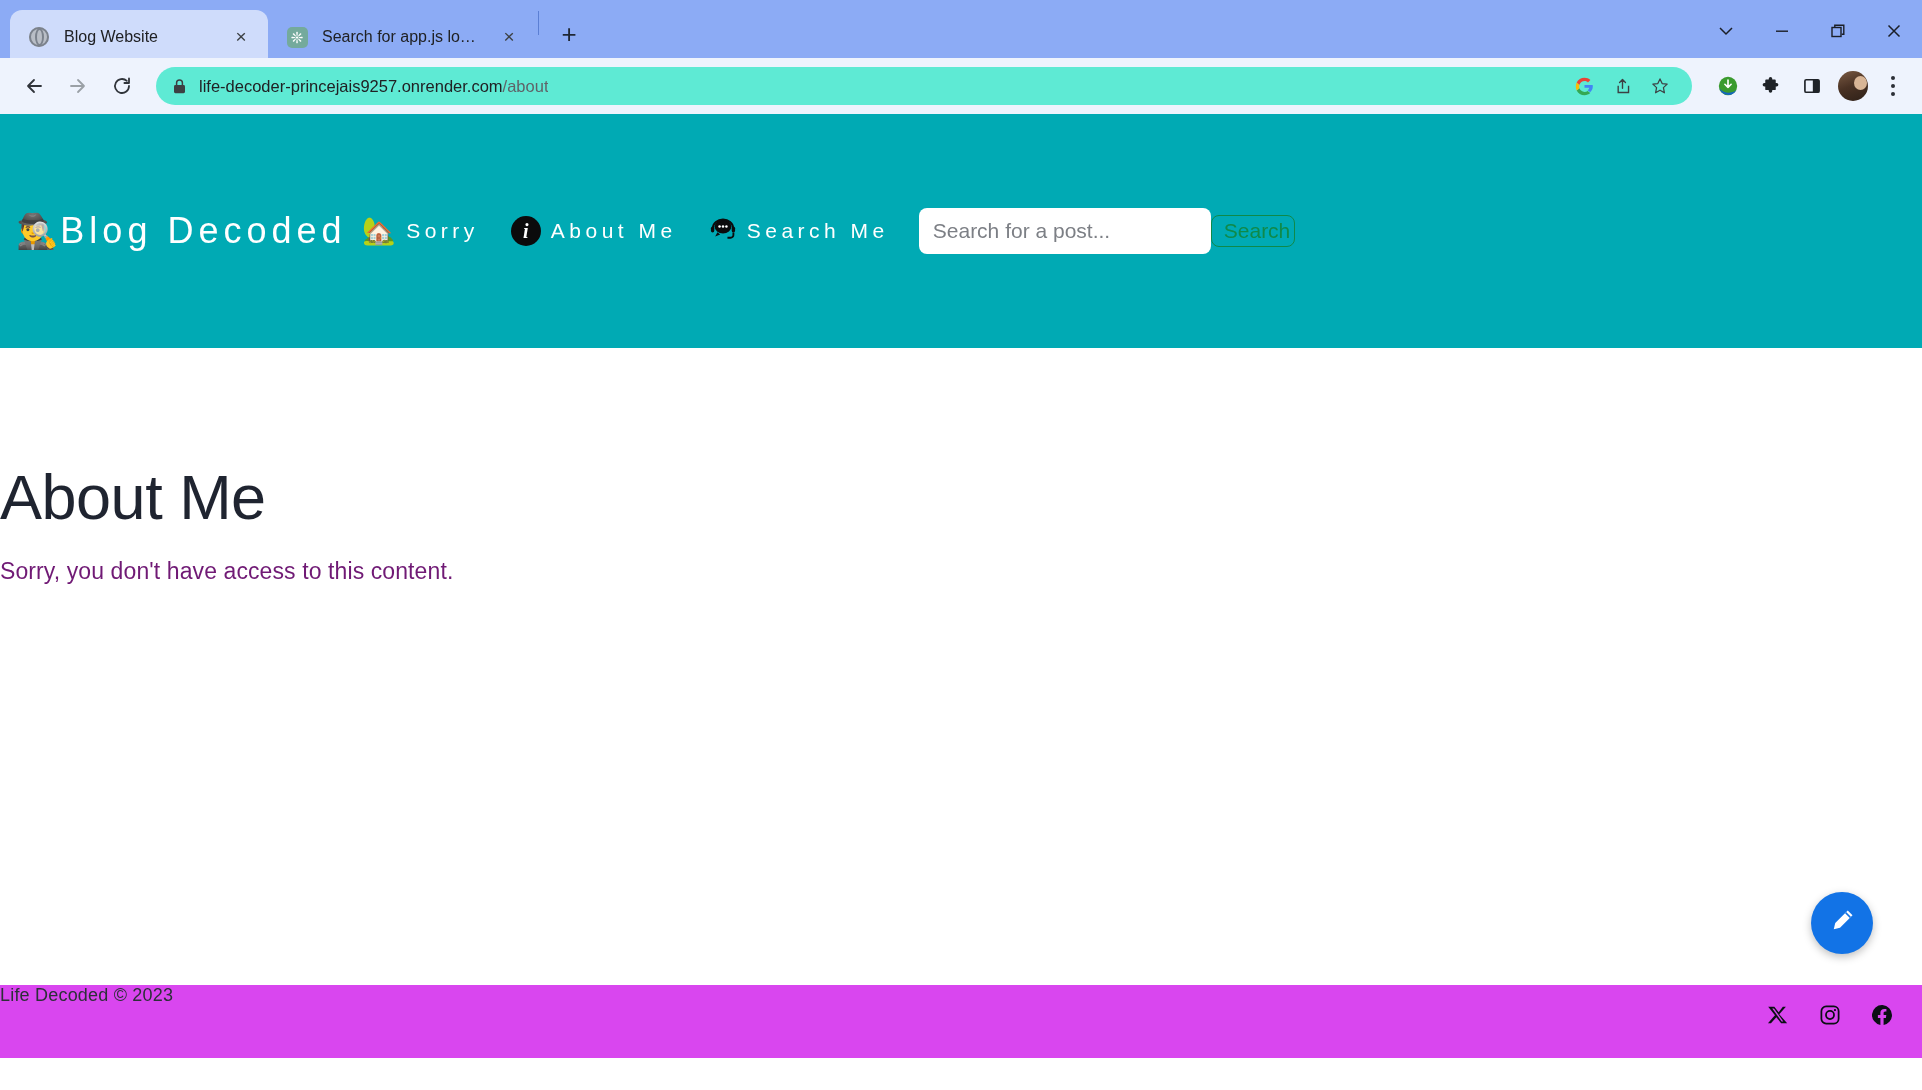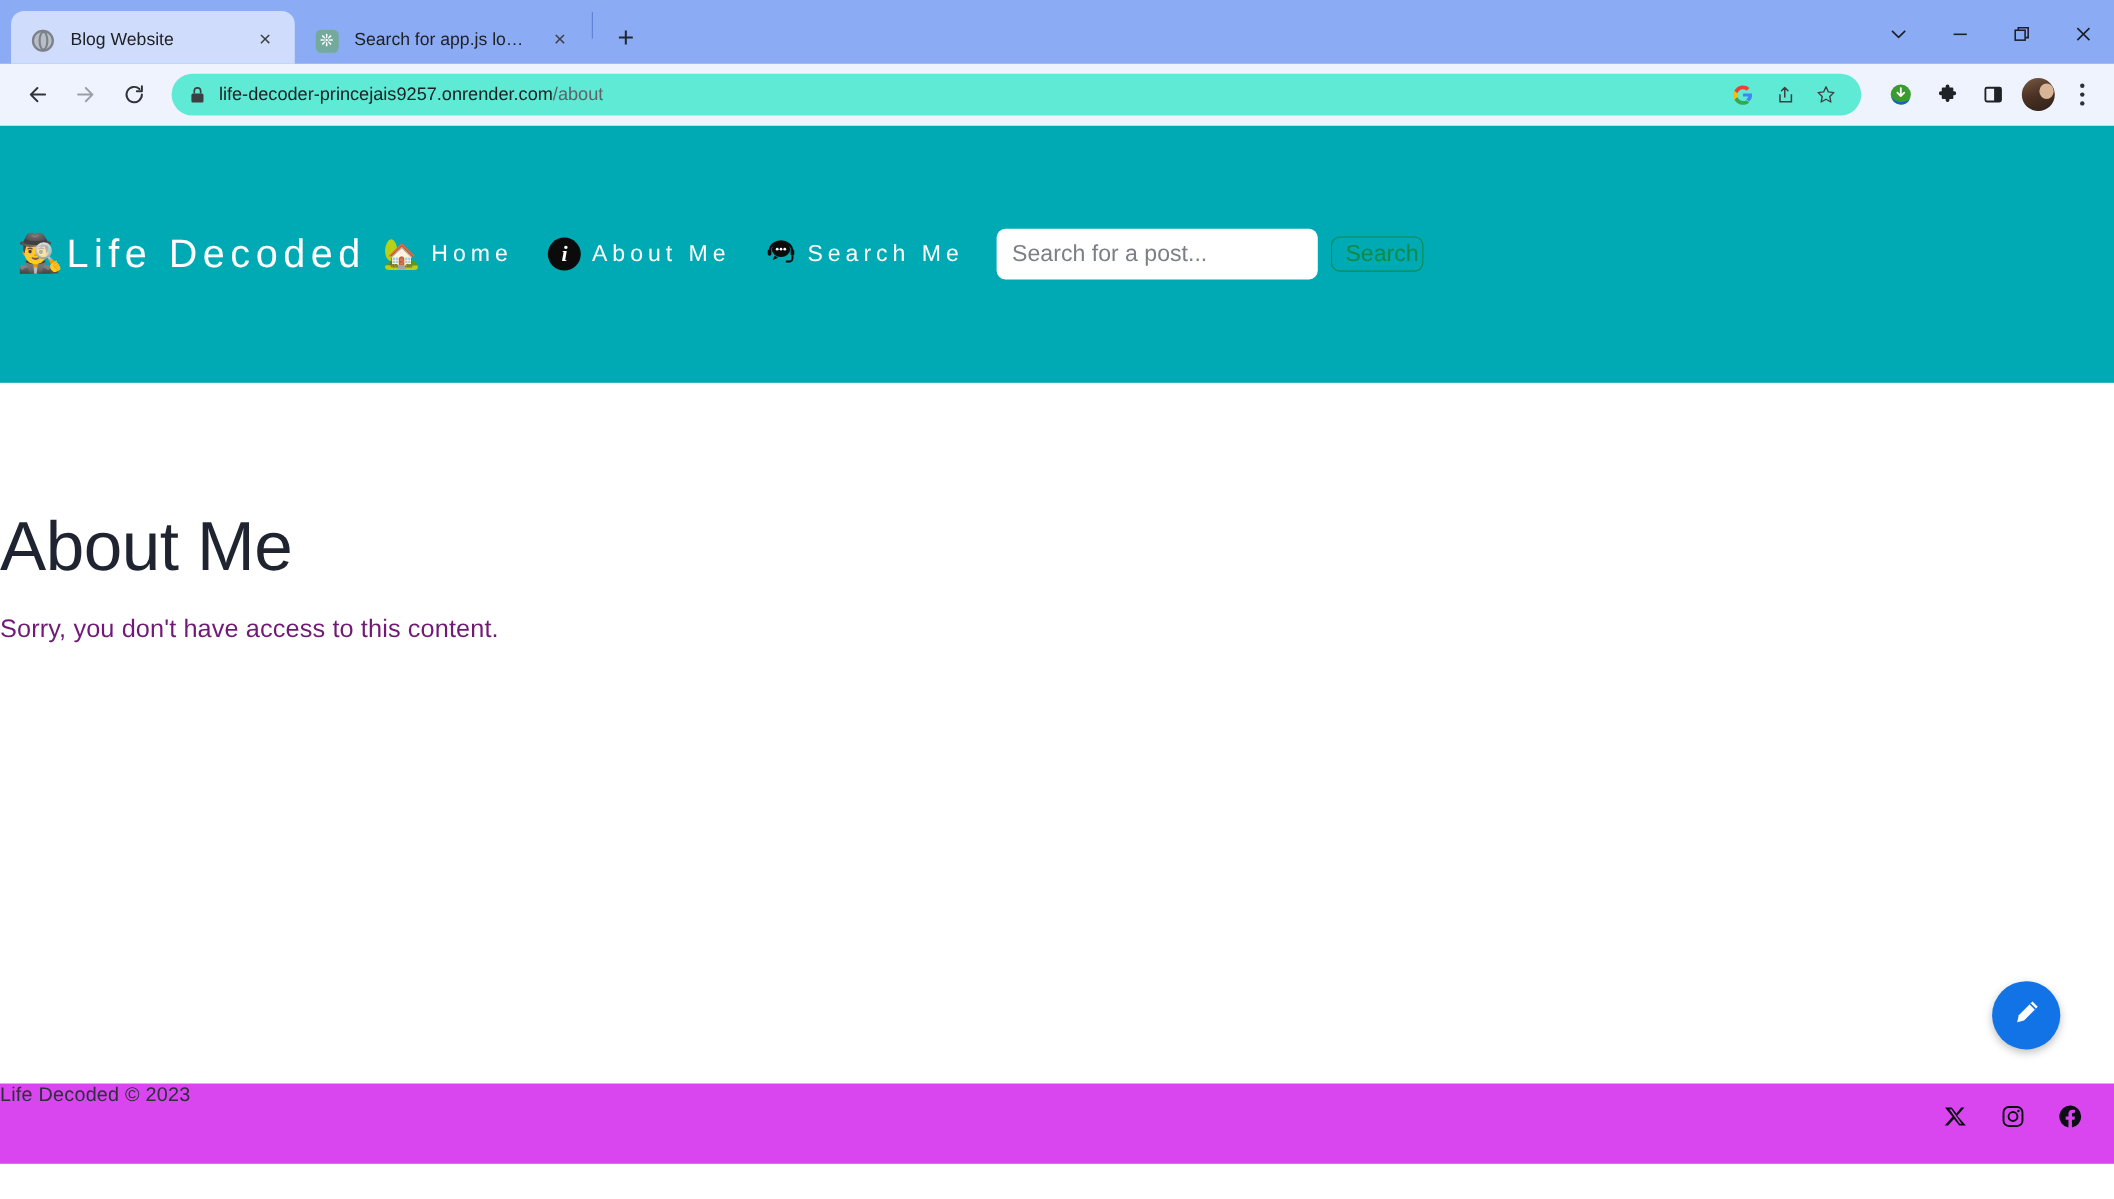--- a/index.html
+++ b/index.html
@@ -223,21 +223,21 @@
     color: #ffffff;
     display: flex; align-items: center; justify-content: center;
     font-size: 20px; font-style: italic; font-weight: bold;
     font-family: "Liberation Serif", serif;
     flex: 0 0 30px;
     letter-spacing: 0;
   }
   .search-form {
     display: flex;
     align-items: center;
-    gap: 12px;
+    gap: 0;
     margin-left: 14px;
   }
   .search-input {
     width: 292px;
     height: 46px;
     border-radius: 8px;
     border: none;
     background: #ffffff;
     font-size: 21px;
     color: #5f6368;
@@ -443,27 +443,27 @@
           <span></span>
       </div>
     </div>
   </div>
 
   <div class="viewport">
 
     <div class="site-header">
       <div class="brand">
         <span class="brand-emoji">🕵️‍♂️</span>
-        <span class="brand-name">Life Decoded</span>
+        <span class="brand-name">Blog Decoded</span>
       </div>
 
       <nav class="nav-links">
         <a class="nav-link" href="#">
           <span class="nav-emoji">🏡</span>
-          <span>Home</span>
+          <span>Sorry</span>
         </a>
         <a class="nav-link" href="#">
           <span class="nav-icon-circle">i</span>
           <span>About Me</span>
         </a>
         <a class="nav-link" href="#">
           <span class="nav-emoji">
             <svg width="28" height="26" viewBox="0 0 30 28" fill="none">
               <ellipse cx="15" cy="11.5" rx="9" ry="7.4" fill="#0b0b0c"></ellipse>
               <path d="M9 17.5l-2.4 4.6 5.4-2.3z" fill="#0b0b0c"></path>

